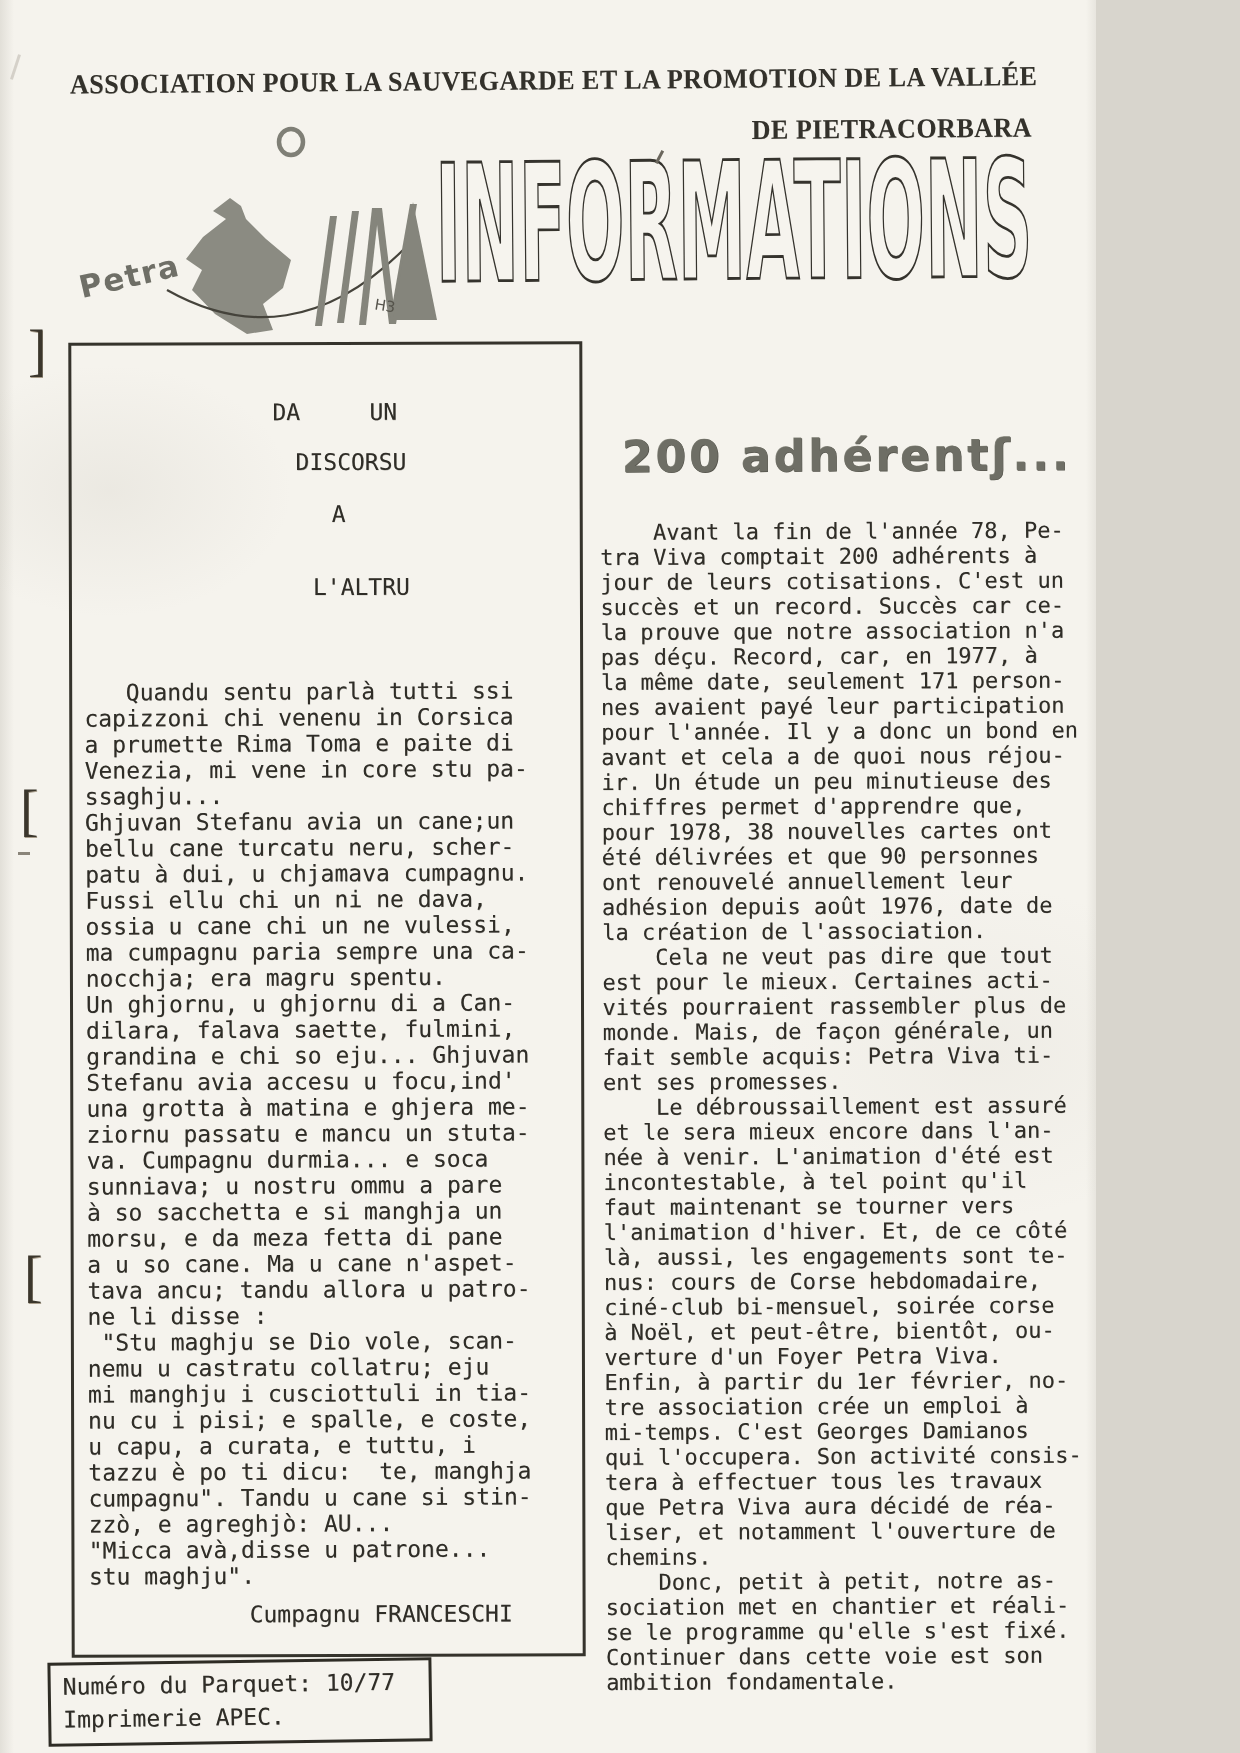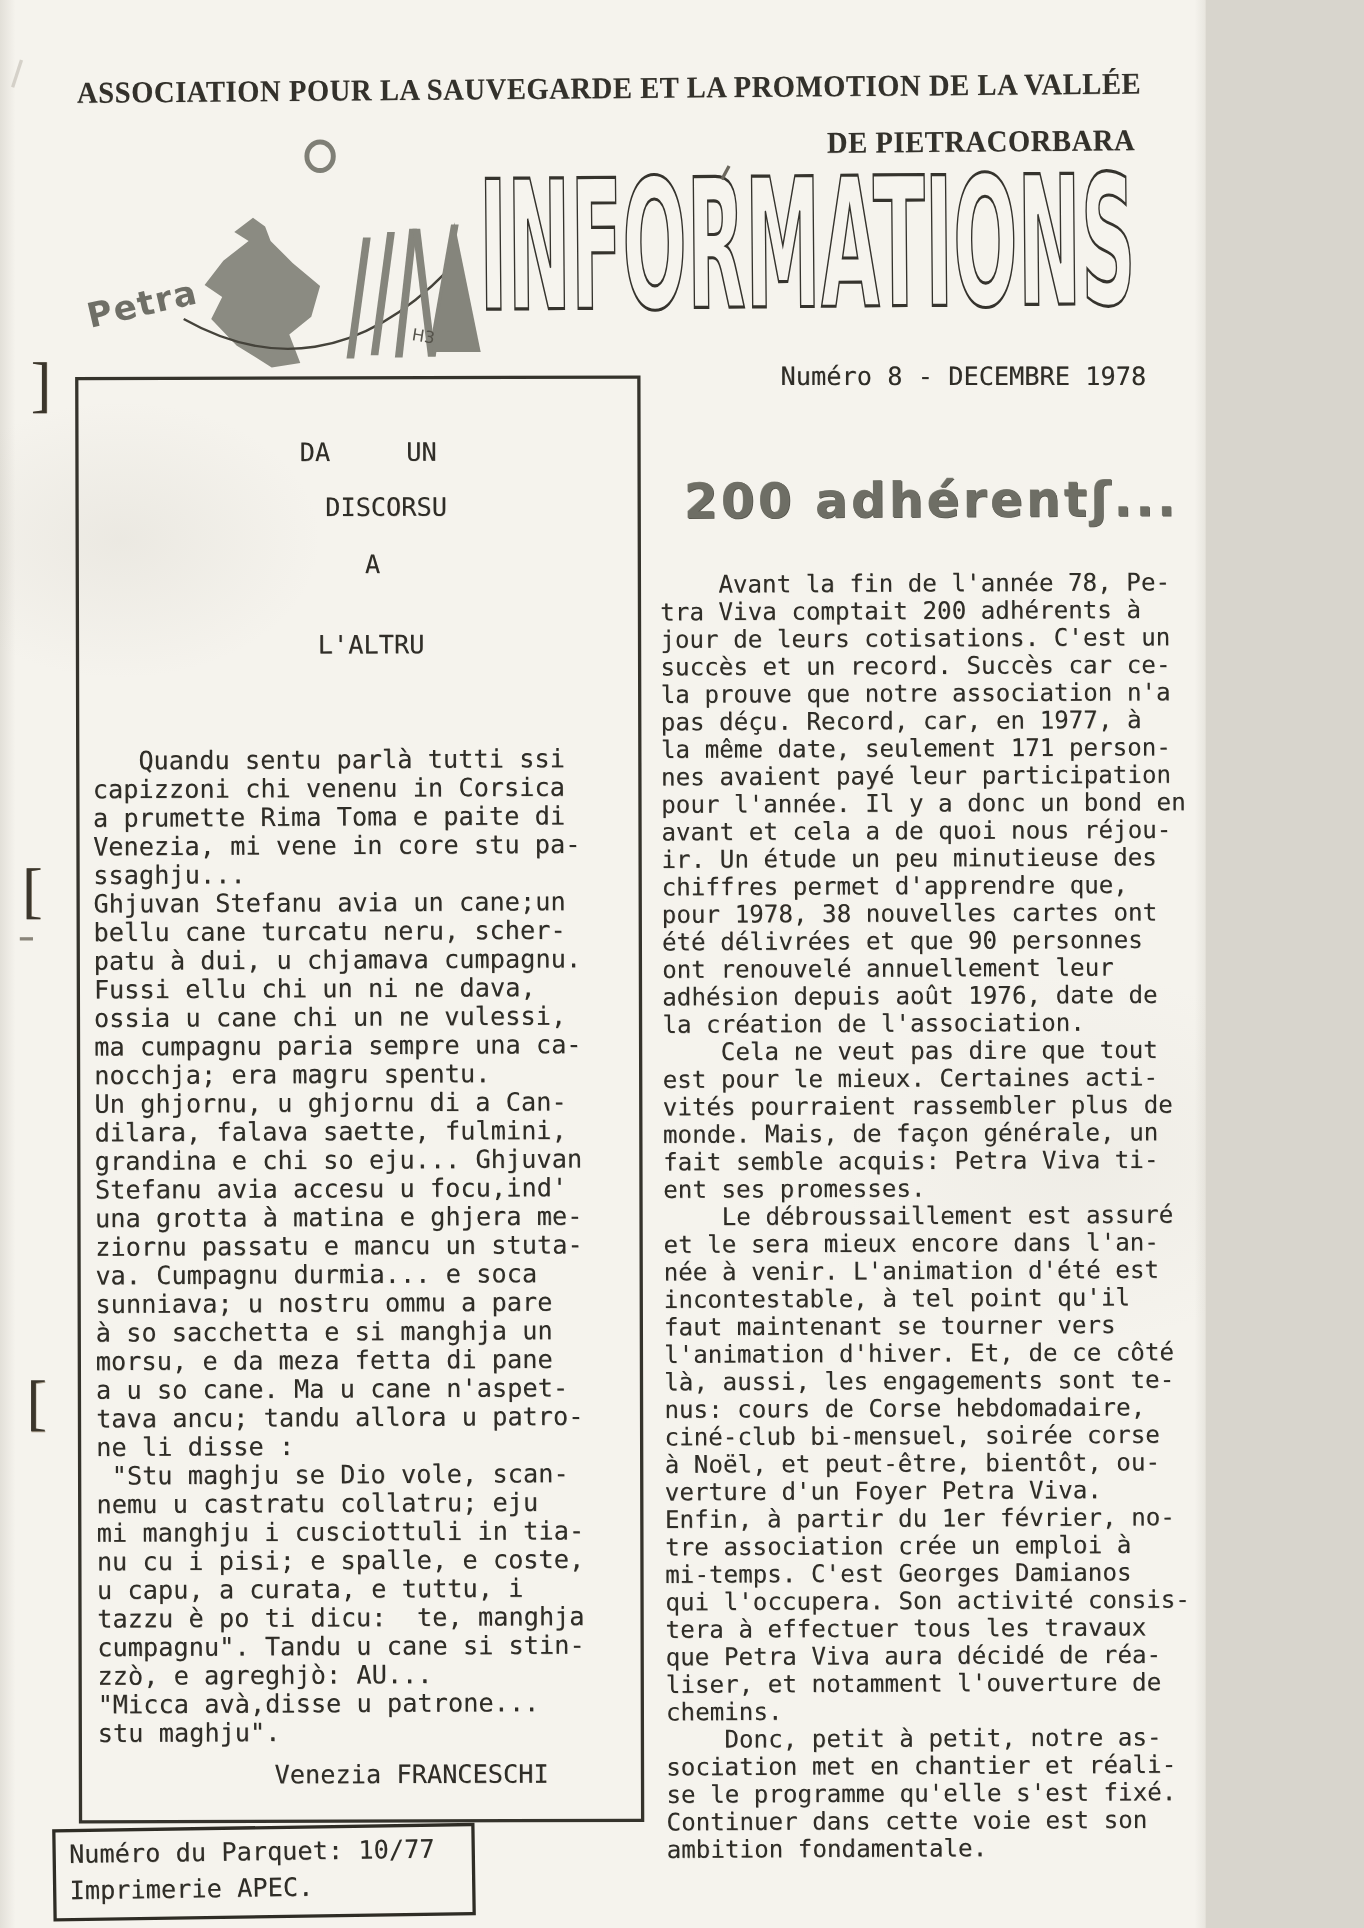--- a/index.html
+++ b/index.html
@@ -85,32 +85,31 @@
     </g>
     <text x="300" y="192" transform="rotate(9 305 185)" font-family="DejaVu Sans, sans-serif" font-size="15" fill="#55534b">H3</text>
   </svg>
 
   <svg class="abs" style="left:428px;top:150px;transform:rotate(-0.5deg);" width="612" height="150" viewBox="0 0 600 147">
     <text x="300" y="126" text-anchor="middle" font-family="DejaVu Sans, sans-serif" font-weight="bold" font-size="160" textLength="585" lengthAdjust="spacingAndGlyphs" fill="#f6f4ee" stroke="#35332d" stroke-width="2.8">INFORMATIONS</text>
   </svg>
 
   <div class="abs" style="left:658px;top:150px;width:3px;height:14px;background:#6b675d;transform:rotate(28deg);"></div>
 
-  <div class="abs mono issue" style="left:690px;top:330px;width:352px;">Numéro 8 - DECEMBRE 1978</div>
 
   <div class="abs staple" style="left:28px;top:322px;">]</div>
   <div class="abs staple" style="left:20px;top:782px;">[</div>
   <div class="abs" style="left:18px;top:852px;width:12px;height:3px;background:#8a857a;"></div>
   <div class="abs staple" style="left:24px;top:1248px;">[</div>
 
   <div class="abs leftbox">
     <div class="abs mono lefttitle" style="left:201px;top:54px;">DA     UN</div>
     <div class="abs mono lefttitle" style="left:224px;top:104px;">DISCORSU</div>
     <div class="abs mono lefttitle" style="left:260px;top:156px;">A</div>
-    <div class="abs mono lefttitle" style="left:217px;top:229px;">L'ALTRU</div>
+    <div class="abs mono lefttitle" style="left:241px;top:229px;">L'ALTRU</div>
 
     <div class="abs mono leftbody" style="transform:rotate(-0.15deg);transform-origin:left top;">   Quandu sentu parlà tutti ssi
 capizzoni chi venenu in Corsica
 a prumette Rima Toma e paite di
 Venezia, mi vene in core stu pa-
 ssaghju...
 Ghjuvan Stefanu avia un cane;un
 bellu cane turcatu neru, scher-
 patu à dui, u chjamava cumpagnu.
 Fussi ellu chi un ni ne dava,
@@ -134,21 +133,21 @@
 nemu u castratu collatru; eju
 mi manghju i cusciottuli in tia-
 nu cu i pisi; e spalle, e coste,
 u capu, a curata, e tuttu, i
 tazzu è po ti dicu:  te, manghja
 cumpagnu". Tandu u cane si stin-
 zzò, e agreghjò: AU...
 "Micca avà,disse u patrone...
 stu maghju".</div>
 
-    <div class="abs mono signature" style="left:175px;top:1256px;">Venezia FRANCESCHI</div>
+    <div class="abs mono signature" style="left:175px;top:1256px;">Cumpagnu FRANCESCHI</div>
   </div>
 
   <div class="abs headline">200 adhérentʃ...</div>
 
   <div class="abs mono rightbody">    Avant la fin de l'année 78, Pe-
 tra Viva comptait 200 adhérents à
 jour de leurs cotisations. C'est un
 succès et un record. Succès car ce-
 la prouve que notre association n'a
 pas déçu. Record, car, en 1977, à

